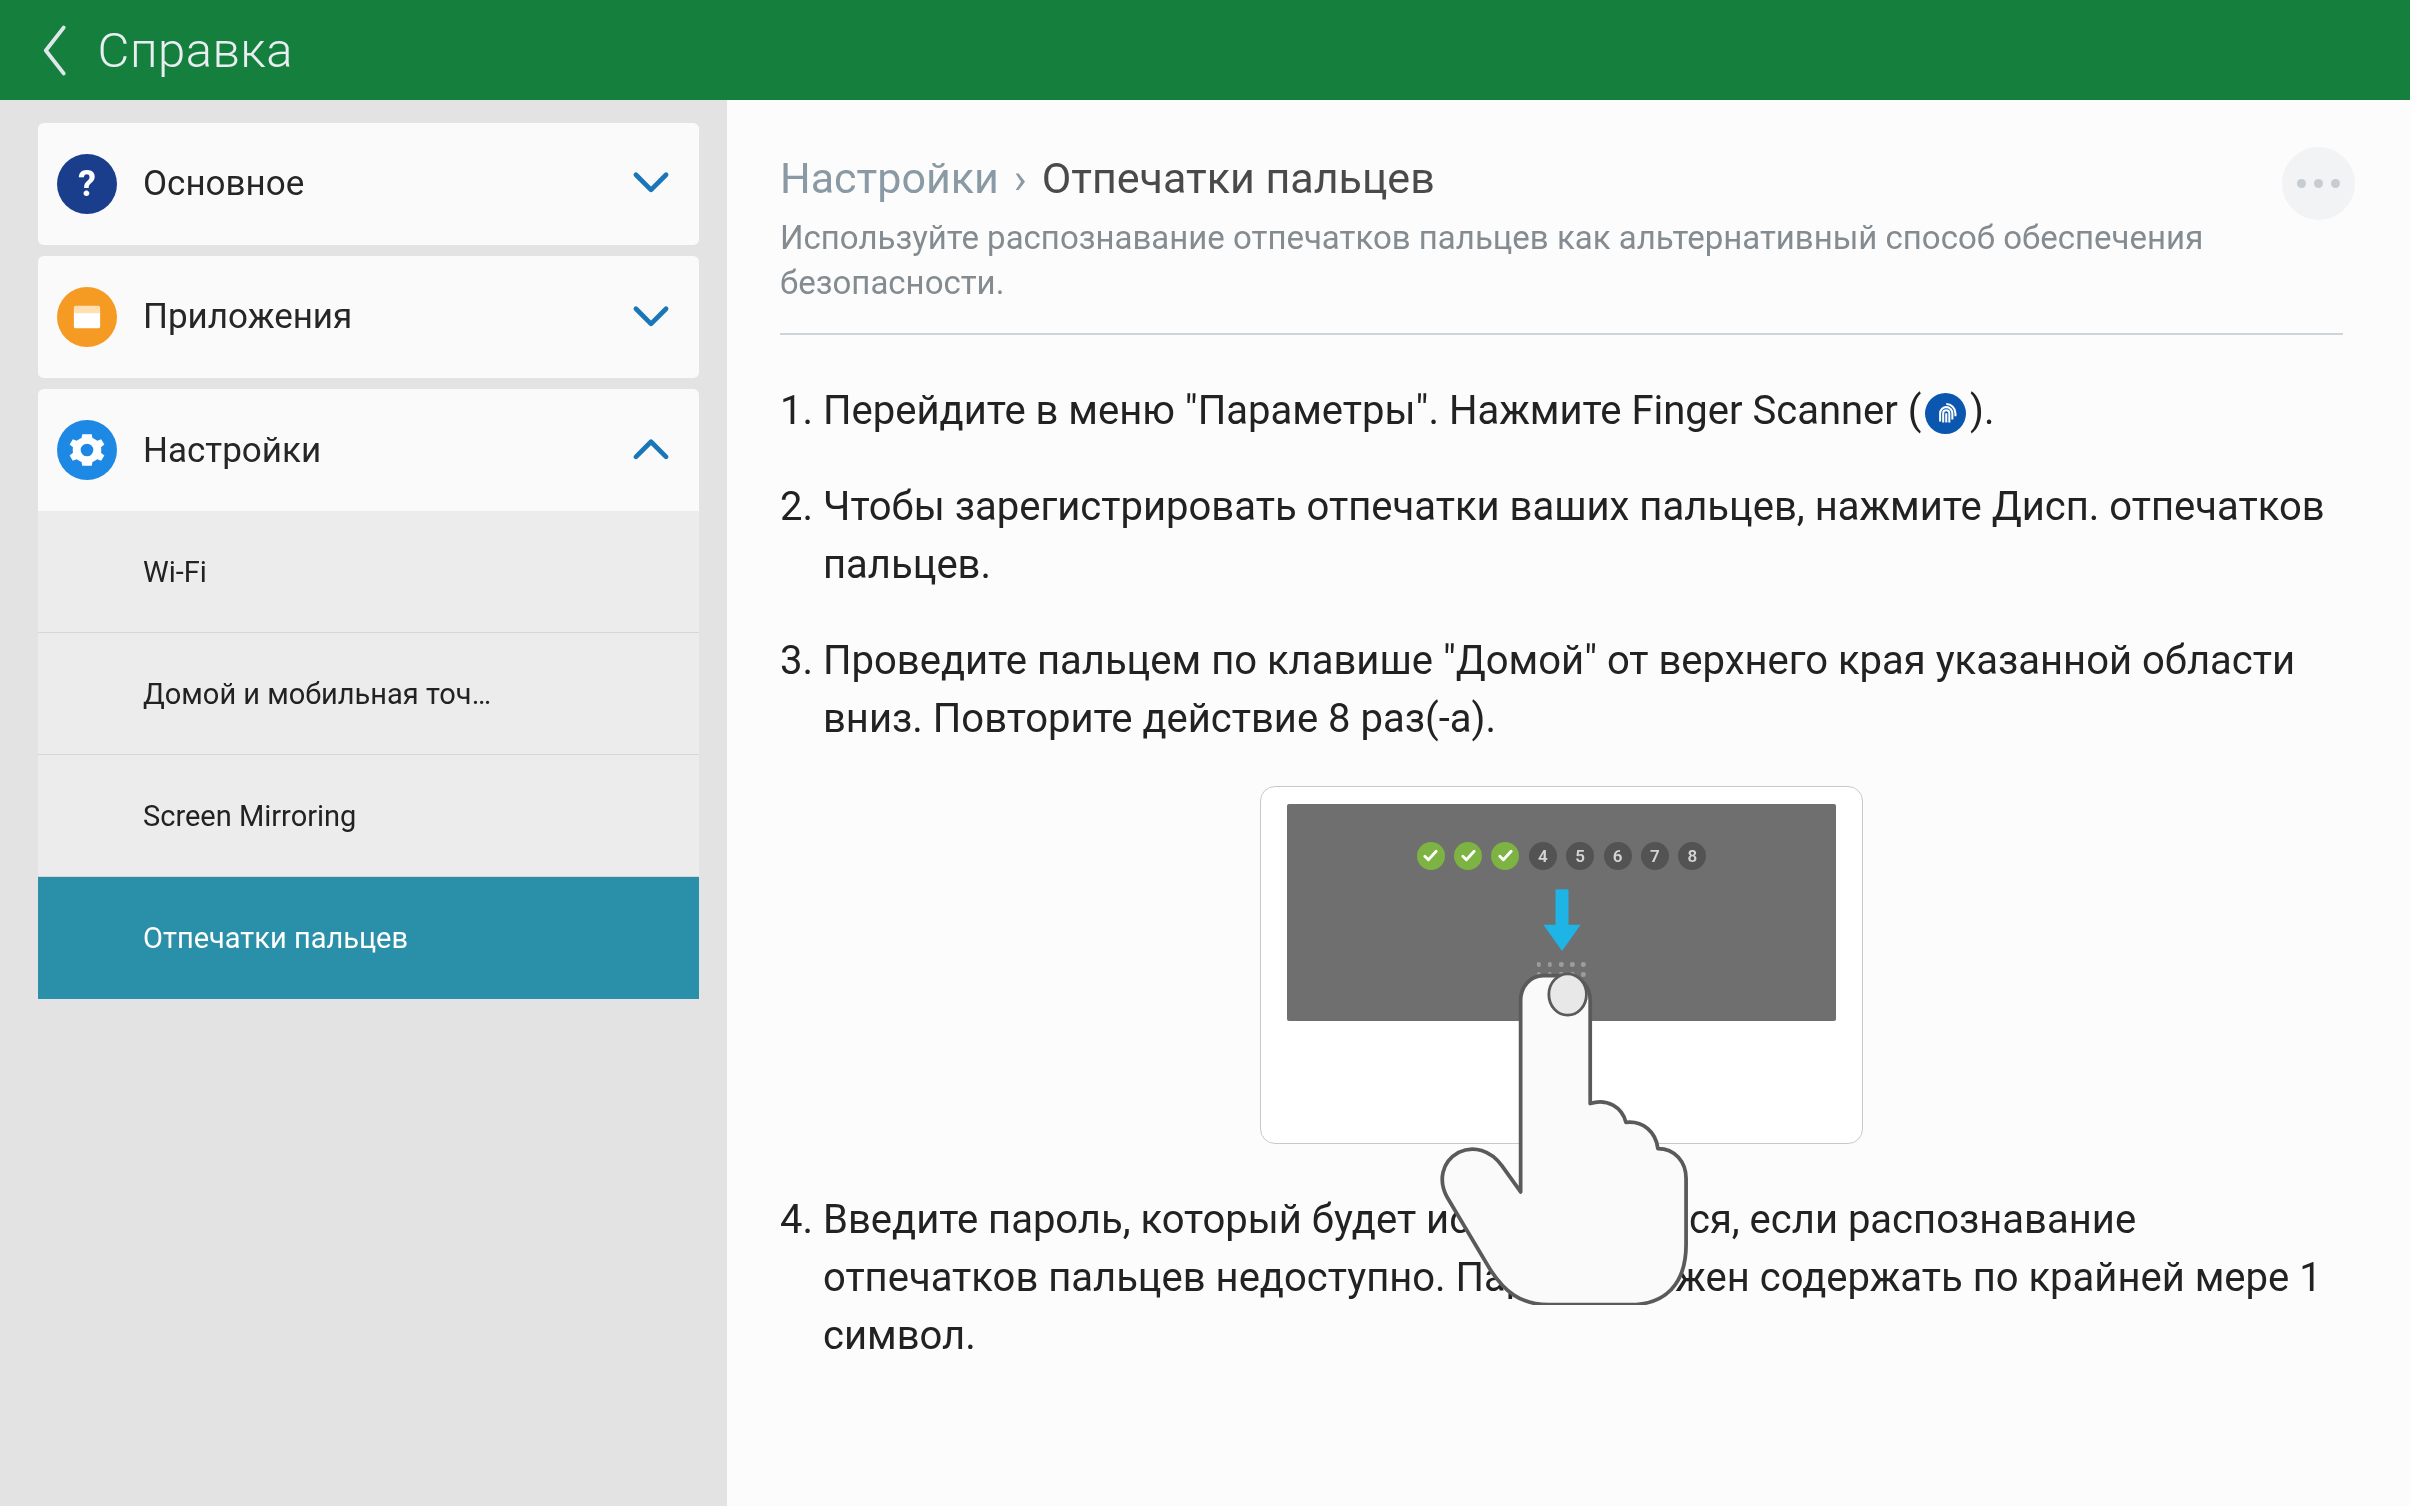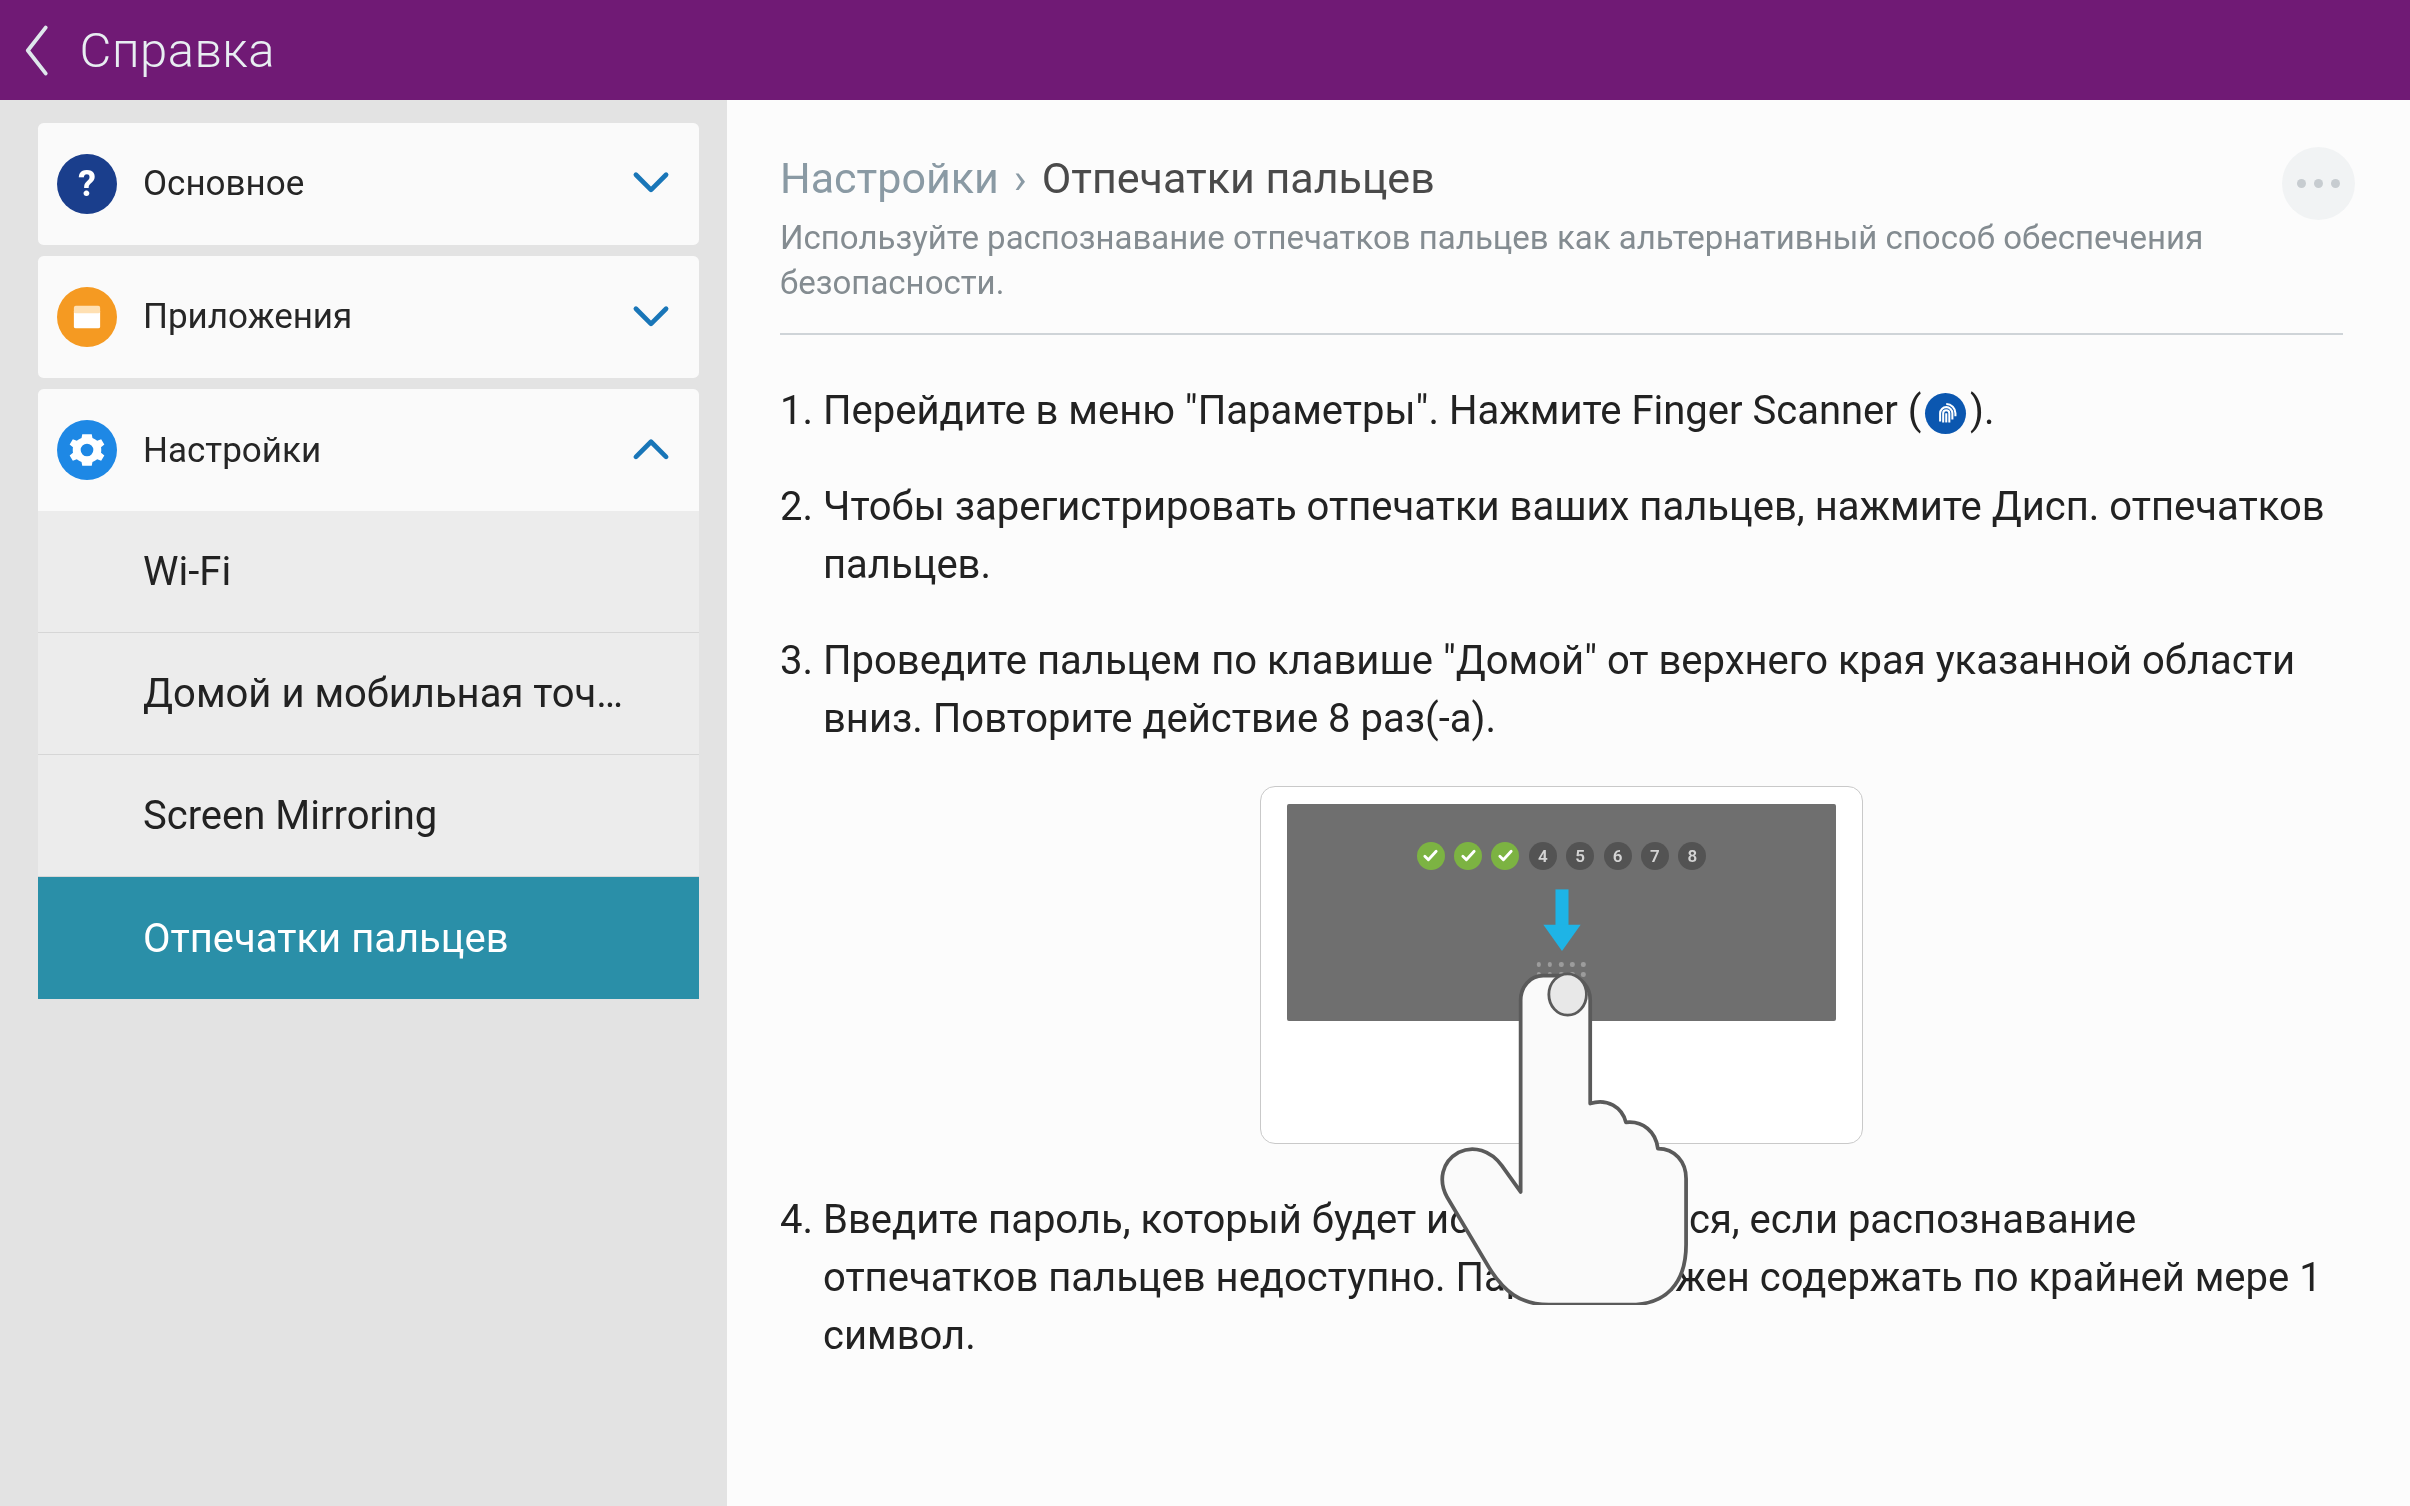--- a/index.html
+++ b/index.html
@@ -1,24 +1,24 @@
 <!DOCTYPE html>
 <html style="font-size:15px"><head>
 <meta charset="utf-8">
 <style>
   * { box-sizing: border-box; margin: 0; padding: 0; }
   html, body { width: 2411px; height: 1507px; font-family: -apple-system, "Segoe UI", Roboto, Arial, sans-serif; background: #e8e8e8; overflow: hidden; }
 
   
   .header {
     height: 100px;
-    background: #701a75;
+    background: #15803d;
     display: flex;
     align-items: center;
-    padding: 0 19px;
+    padding: 0 37px;
     color: #e8eef2;
   }
   .header .back-arrow { width: 38px; height: 38px; margin-right: 22.6px; display:flex; align-items:center; justify-content:center; }
   .header .title { font-size: 49px; font-weight: 300; letter-spacing: 0.5px; }
 
   .body-wrap { display: flex; height: calc(100% - 100px); }
 
   
   .sidebar {
     width: 727px;
@@ -45,21 +45,21 @@
   .ic-blue      { background:#1e88e5; }
   .section-label { flex:1; font-size: 35px; color:#262626; font-weight:400; }
   .chevron { width:41px; height:41px; display:flex; align-items:center; justify-content:center; }
   .chevron svg { stroke:#1976b8; }
 
   .sub-list { background:#ececec; }
   .sub-item {
     height: 122px;
     display:flex; align-items:center;
     padding-left: 105px;
-    font-size: 40px;
+    font-size: 29px;
     color:#222;
     border-bottom: 0.9px solid #d6d6d6;
     white-space: nowrap; overflow:hidden; text-overflow:ellipsis;text-align:right;
   }
   .sub-item.selected { background:#2a8fa8; color:#fff; }
   .sub-item:last-child { border-bottom:none; }
 
   
   .content {
     flex:1;

